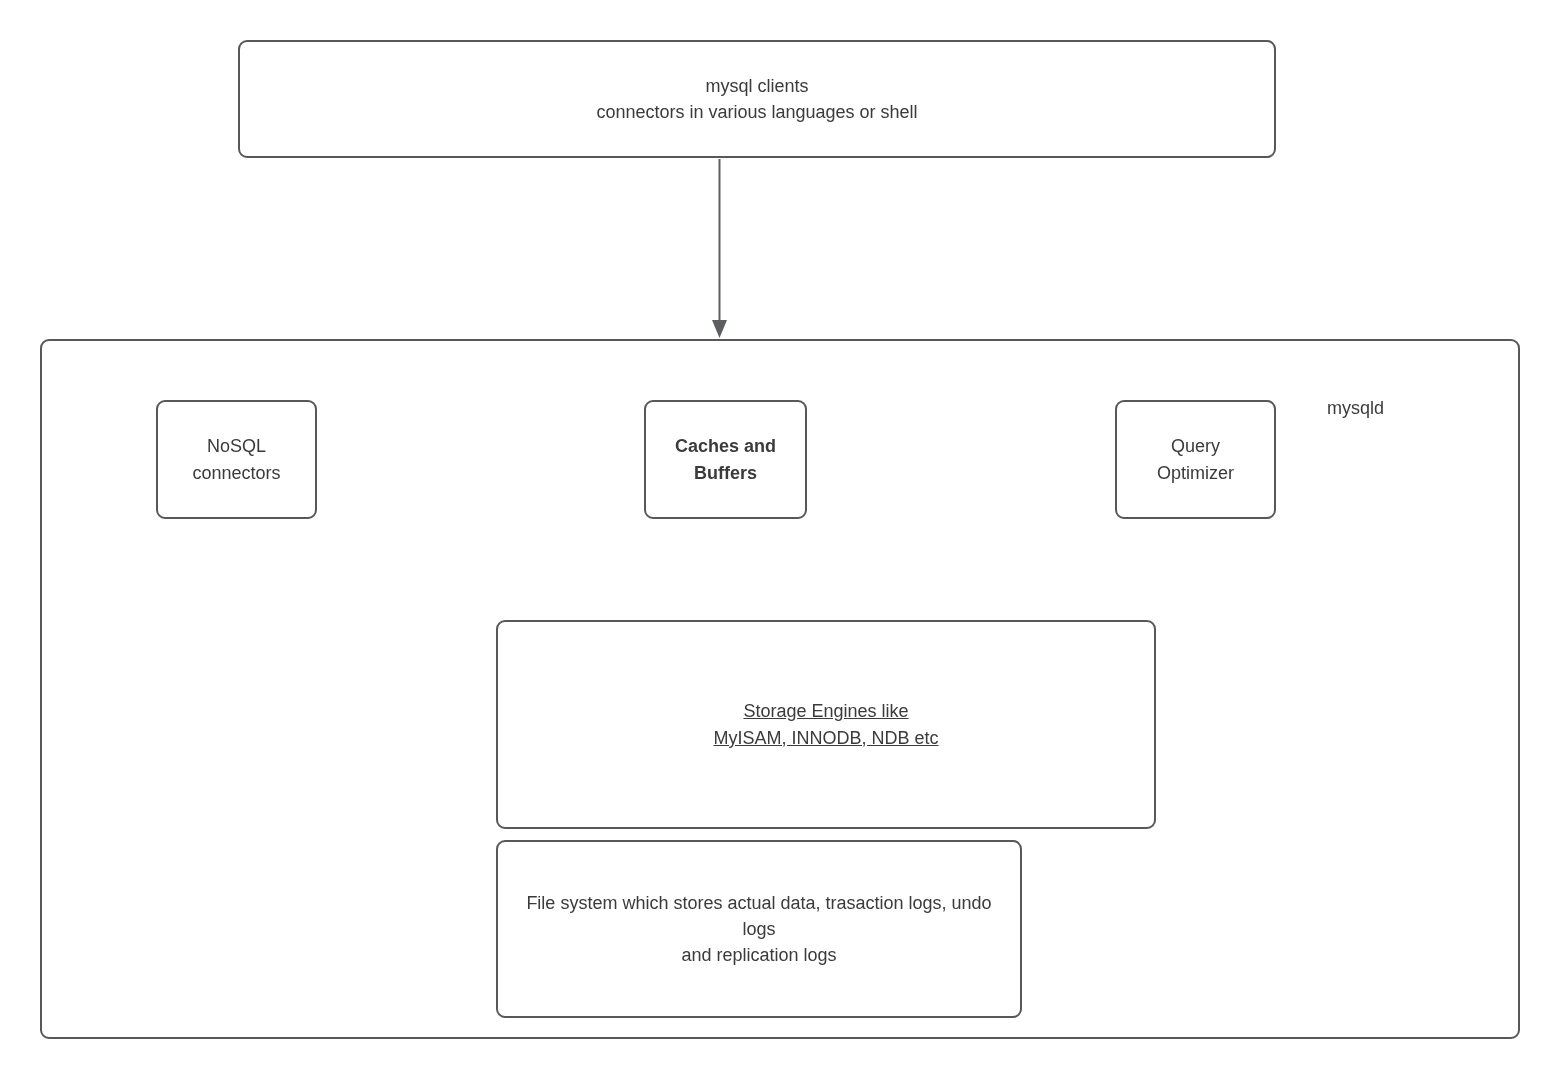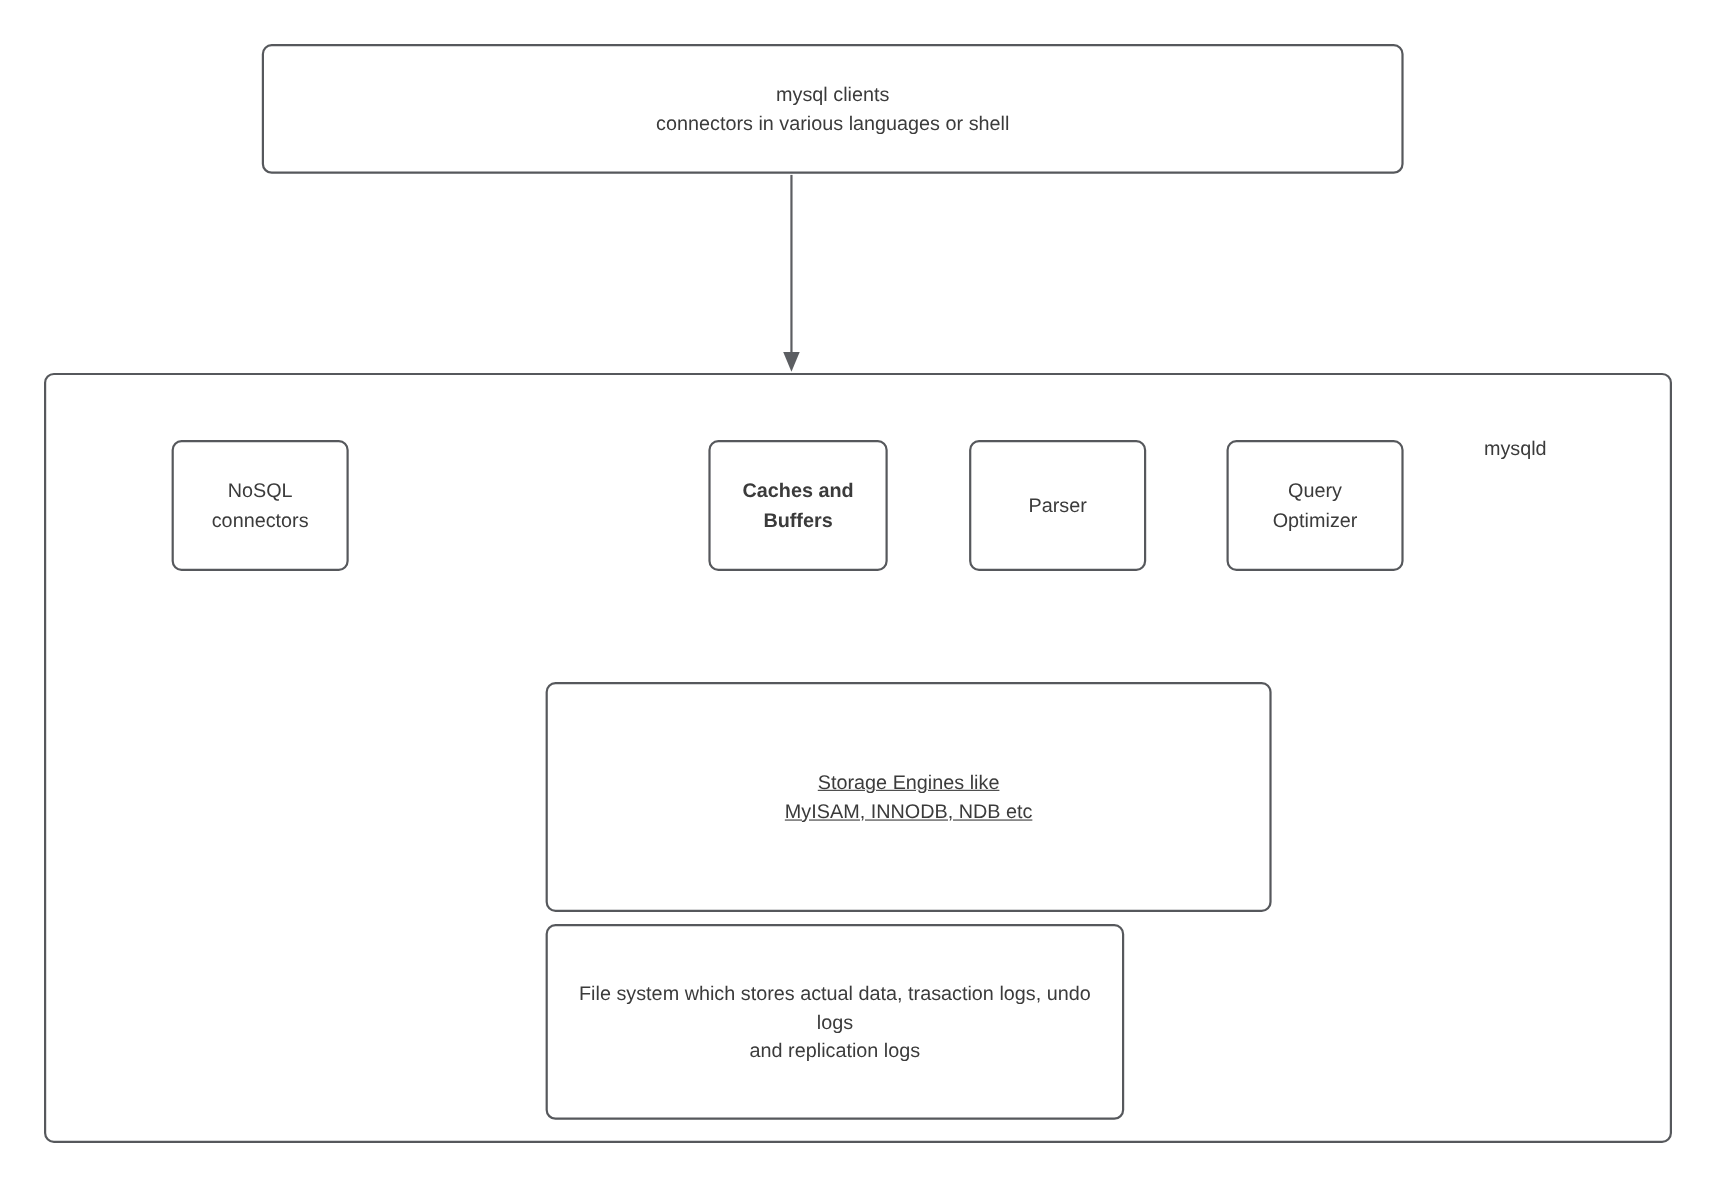--- a/index.html
+++ b/index.html
@@ -46,21 +46,21 @@
   .connector-svg {
     position: absolute;
     left: 0;
     top: 0;
     pointer-events: none;
   }
 
   
   #client-box     { left: 202px;  top: 40px;  width: 1038px; height: 118px; }
   #mysqld-box     { left: 40px;   top: 339px; width: 1480px; height: 700px; }
-  #mysqld-label   { left: 1327px; top: 398px; margin-left: 22px; }
+  #mysqld-label   { left: 1327px; top: 398px; }
   #comp-0         { left: 120px;  top: 400px; width: 161px; height: 119px; }
   #comp-1         { left: 378px;  top: 400px; width: 163px; height: 119px; }
   #comp-2         { left: 608px;  top: 400px; width: 163px; height: 119px; font-weight: bold; }
   #comp-3         { left: 845px;  top: 400px; width: 161px; height: 119px; }
   #comp-4         { left: 1079px; top: 400px; width: 161px; height: 119px; }
   #storage-box    { left: 460px;  top: 620px; width: 660px; height: 209px; text-decoration: underline; }
   #filesystem-box { left: 460px;  top: 840px; width: 526px; height: 178px; }
 </style>
 </head>
 <body>
@@ -81,23 +81,20 @@
   <div class="floating-label" id="mysqld-label">mysqld</div>
 
   <div class="shape" id="comp-0">
     <div class="label">NoSQL
 connectors</div>
   </div>
   <div class="shape" id="comp-2">
     <div class="label">Caches and
 Buffers</div>
   </div>
-  <div class="shape" id="comp-3">
-    <div class="label">Parser</div>
-  </div>
   <div class="shape" id="comp-4">
     <div class="label">Query
 Optimizer</div>
   </div>
 
   <div class="shape" id="storage-box">
     <div class="label">Storage Engines like
 MyISAM, INNODB, NDB etc</div>
   </div>
 

